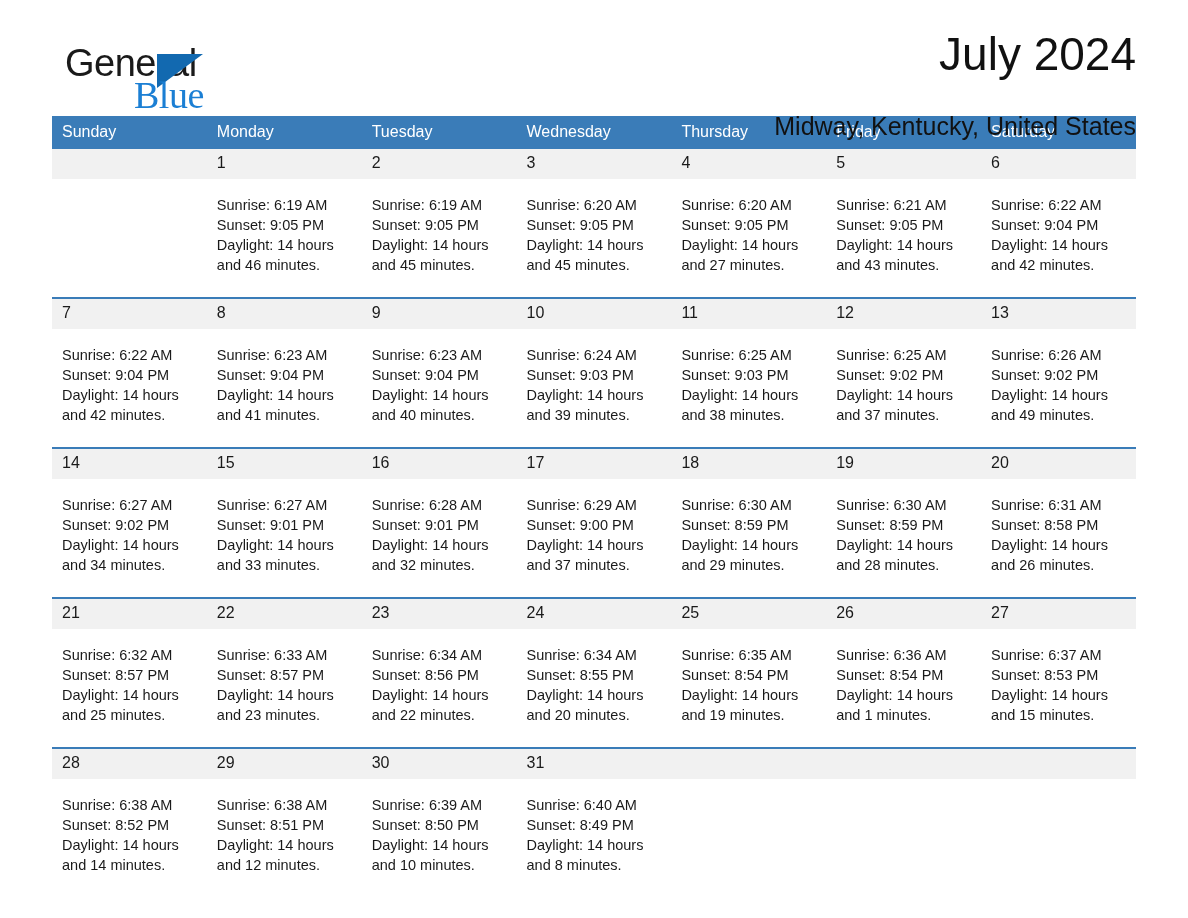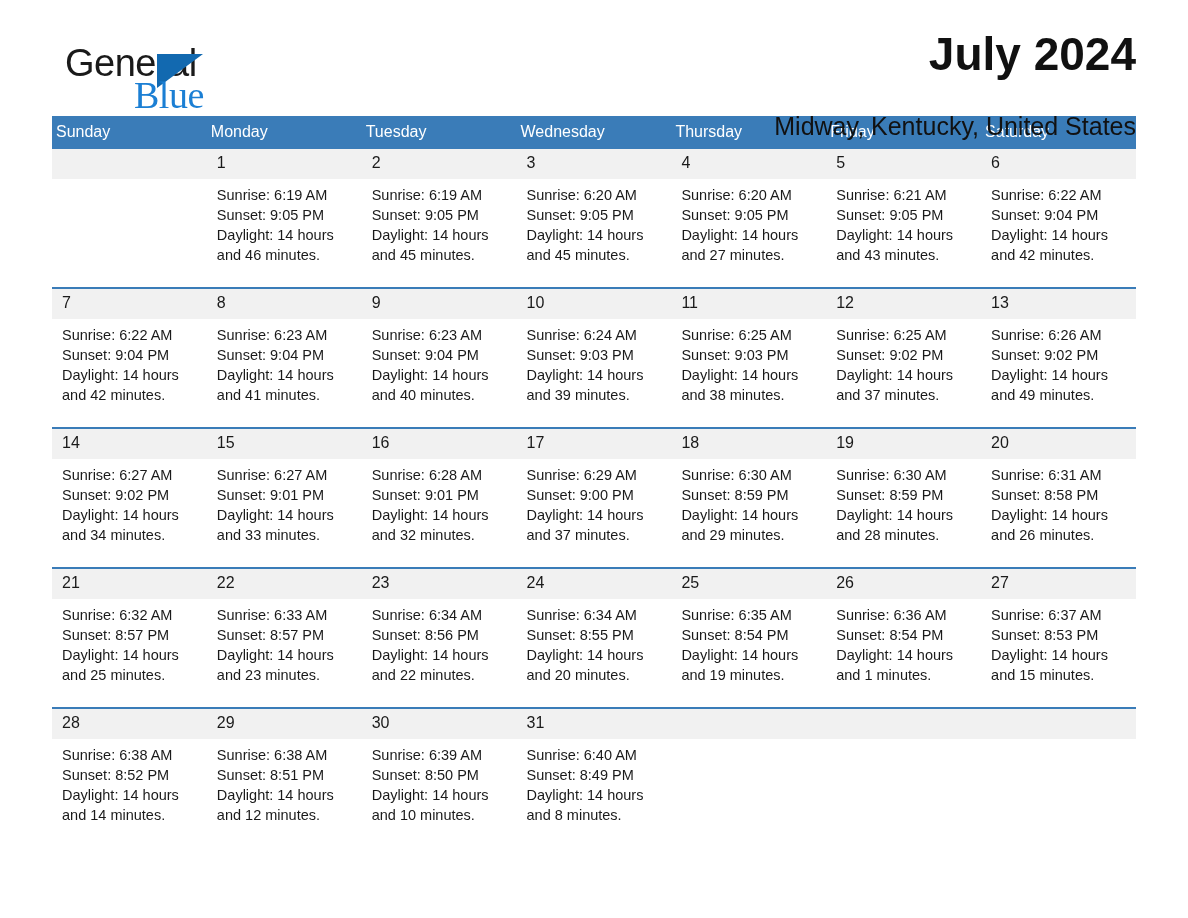--- a/index.html
+++ b/index.html
@@ -63,21 +63,21 @@
     font-family: Liberation Serif, serif;
   }
   .title-block {
     position: absolute;
     right: 0;
     top: 0;
     text-align: right;
   }
   .cal-title {
     font-size: 46px;
-    font-weight: bold;
+    font-weight: normal;
     color: #111111;
     margin: 31px 0 12px 0;
     line-height: 1;
     letter-spacing: 0px;
   }
   .cal-subtitle {
     font-size: 25px;
     font-weight: normal;
     color: #111111;
     margin: 37px 0 0 0;
@@ -92,21 +92,21 @@
     margin-top: 6px;
   }
   .calendar col { width: 14.2857%; }
 
   .calendar thead th {
     background: #3a7cb8;
     color: #ffffff;
     font-size: 16px;
     font-weight: normal;
     text-align: left;
-    padding: 7px 0 8px 4px;
+    padding: 7px 0 8px 10px;
     line-height: 1.15;
   }
 
   .week-row > td {
     vertical-align: top;
     padding: 0;
     border-top: 2px solid #3a7cb8;
     background: #ffffff;
   }
   .week-row.first-week > td {
@@ -128,21 +128,21 @@
     font-size: 16px;
     color: #1a1a1a;
     padding: 6px 0 7px 10px;
     line-height: 1.05;
     min-height: 17px;
   }
   .cell.blank .daynum {
     background: #f1f1f1;
   }
   .details {
-    padding: 6px 10px 0 10px;
+    padding: 16px 10px 0 10px;
     font-size: 14.5px;
     line-height: 20px;
     color: #1a1a1a;
   }
   .details div { white-space: nowrap; }
   .cell.blank .details { visibility: hidden; }
 </style>
 </head>
 <body>
 

